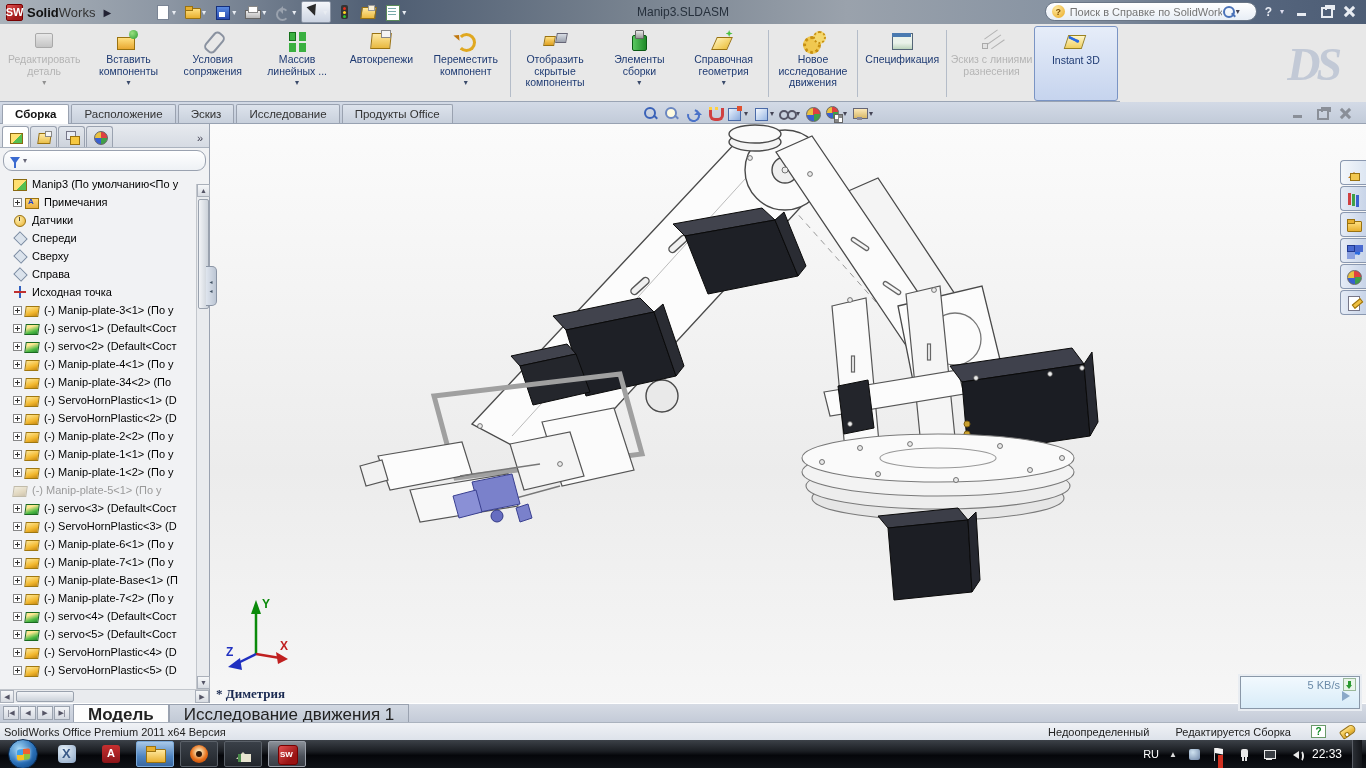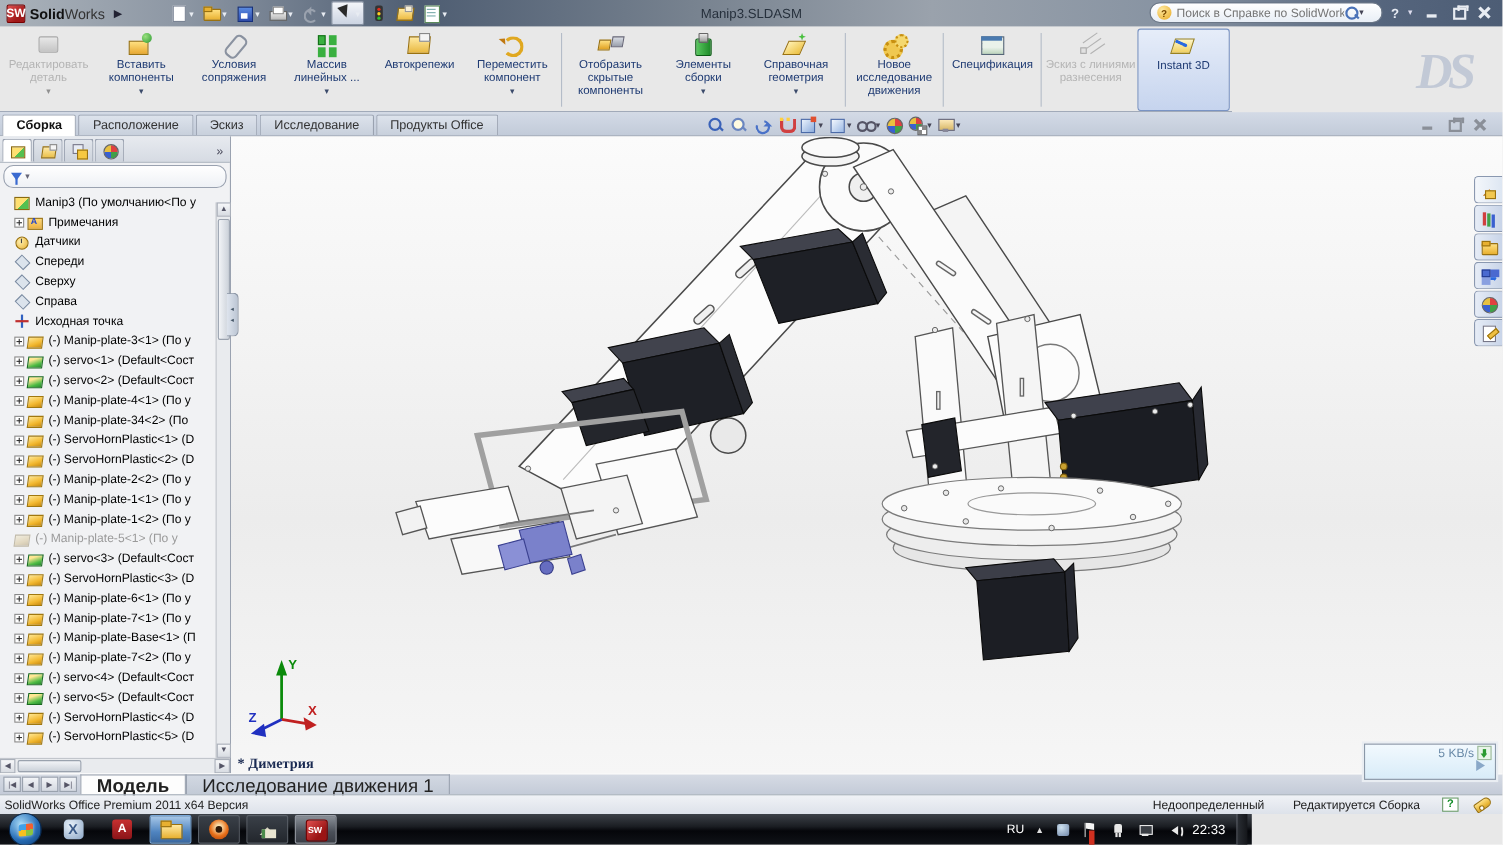--- a/index.html
+++ b/index.html
@@ -218,21 +218,21 @@
   
   .statusbar { position:absolute; left:0; top:722px; width:1366px; height:18px; background:linear-gradient(#f0f2f6,#dde2ea); border-top:1px solid #aab2be; display:flex; align-items:center; font-size:11px; color:#222; }
   .sb-left { padding-left:4px; }
   .sb-right { margin-left:auto; display:flex; align-items:center; gap:14px; padding-right:10px;justify-content:space-between; }
   .sb-item { padding:0 6px; }
   .sb-qbox { width:15px; height:13px; background:#fff; border:1px solid #6a9a6a; color:#0a8a20; font-weight:bold; font-size:10px; display:flex; align-items:center; justify-content:center; }
   .sb-tag { width:16px; height:9px; background:linear-gradient(#ffe080,#e0a820); border:1px solid #9a7210; border-radius:2px 5px 5px 2px; transform:rotate(-35deg); position:relative; }
   .sb-tag::before { content:""; position:absolute; left:2px; top:3px; width:3px; height:3px; border-radius:50%; background:#fff; border:1px solid #9a7210; }
 
   
-  .taskbar { position:absolute; left:0; top:740px; width:1138px; height:28px; background:linear-gradient(#3c4148 0%,#1b1e23 40%,#05060a 55%,#101318 100%); display:flex; align-items:center; }
+  .taskbar { position:absolute; left:0; top:740px; width:1366px; height:28px; background:linear-gradient(#3c4148 0%,#1b1e23 40%,#05060a 55%,#101318 100%); display:flex; align-items:center; }
   .orb { width:30px; height:30px; margin:0 10px 0 8px; border-radius:50%; background:radial-gradient(circle at 35% 30%,#9fd4f4,#2a70b8 55%,#0a3a74); border:1px solid #0a2a50; position:relative; flex:none; }
   .orb::before { content:""; position:absolute; left:8px; top:9px; width:13px; height:11px; background:conic-gradient(#f06030 0 90deg,#8ac440 0 180deg,#f8c020 0 270deg,#40a0e8 0); border-radius:2px; transform:skewY(-6deg); box-shadow:0 0 3px rgba(255,255,255,.6); }
   .tb-apps { display:flex; align-items:center; gap:6px; }
   .tapp { width:38px; height:26px; display:flex; align-items:center; justify-content:center; border-radius:2px; }
   .tapp.open { background:linear-gradient(#3a4048,#22262c); border:1px solid #5a6068; }
   .tapp.active { background:linear-gradient(#a8c8e8,#4f84c0 60%,#3a68a0); border:1px solid #7aa8d8; }
   .tapp.current { background:linear-gradient(#8a9098,#4a4f58 60%,#3a3e46); border:1px solid #9a9fa8; }
   .tai { position:relative; width:22px; height:22px; }
   .tai::before,.tai::after { content:""; position:absolute; }
   .tb-appx::before { left:2px; top:2px; width:18px; height:18px; border-radius:4px; background:radial-gradient(circle at 35% 30%,#e8f2fa,#8aa4c4); }

